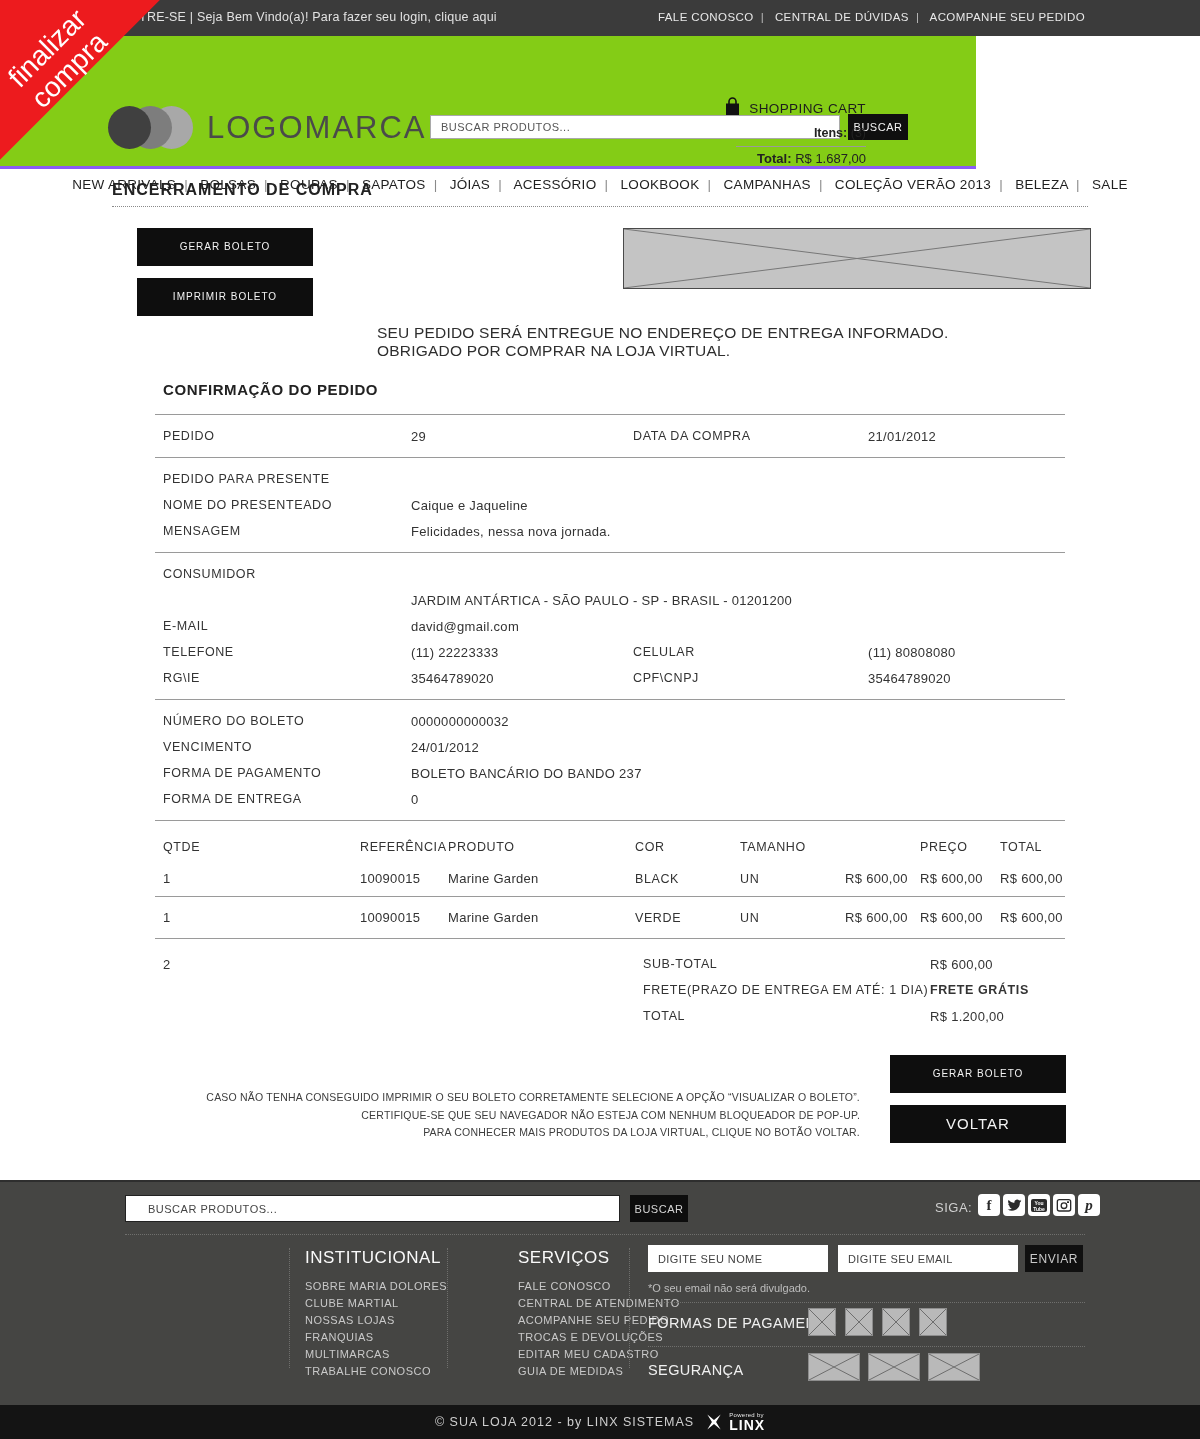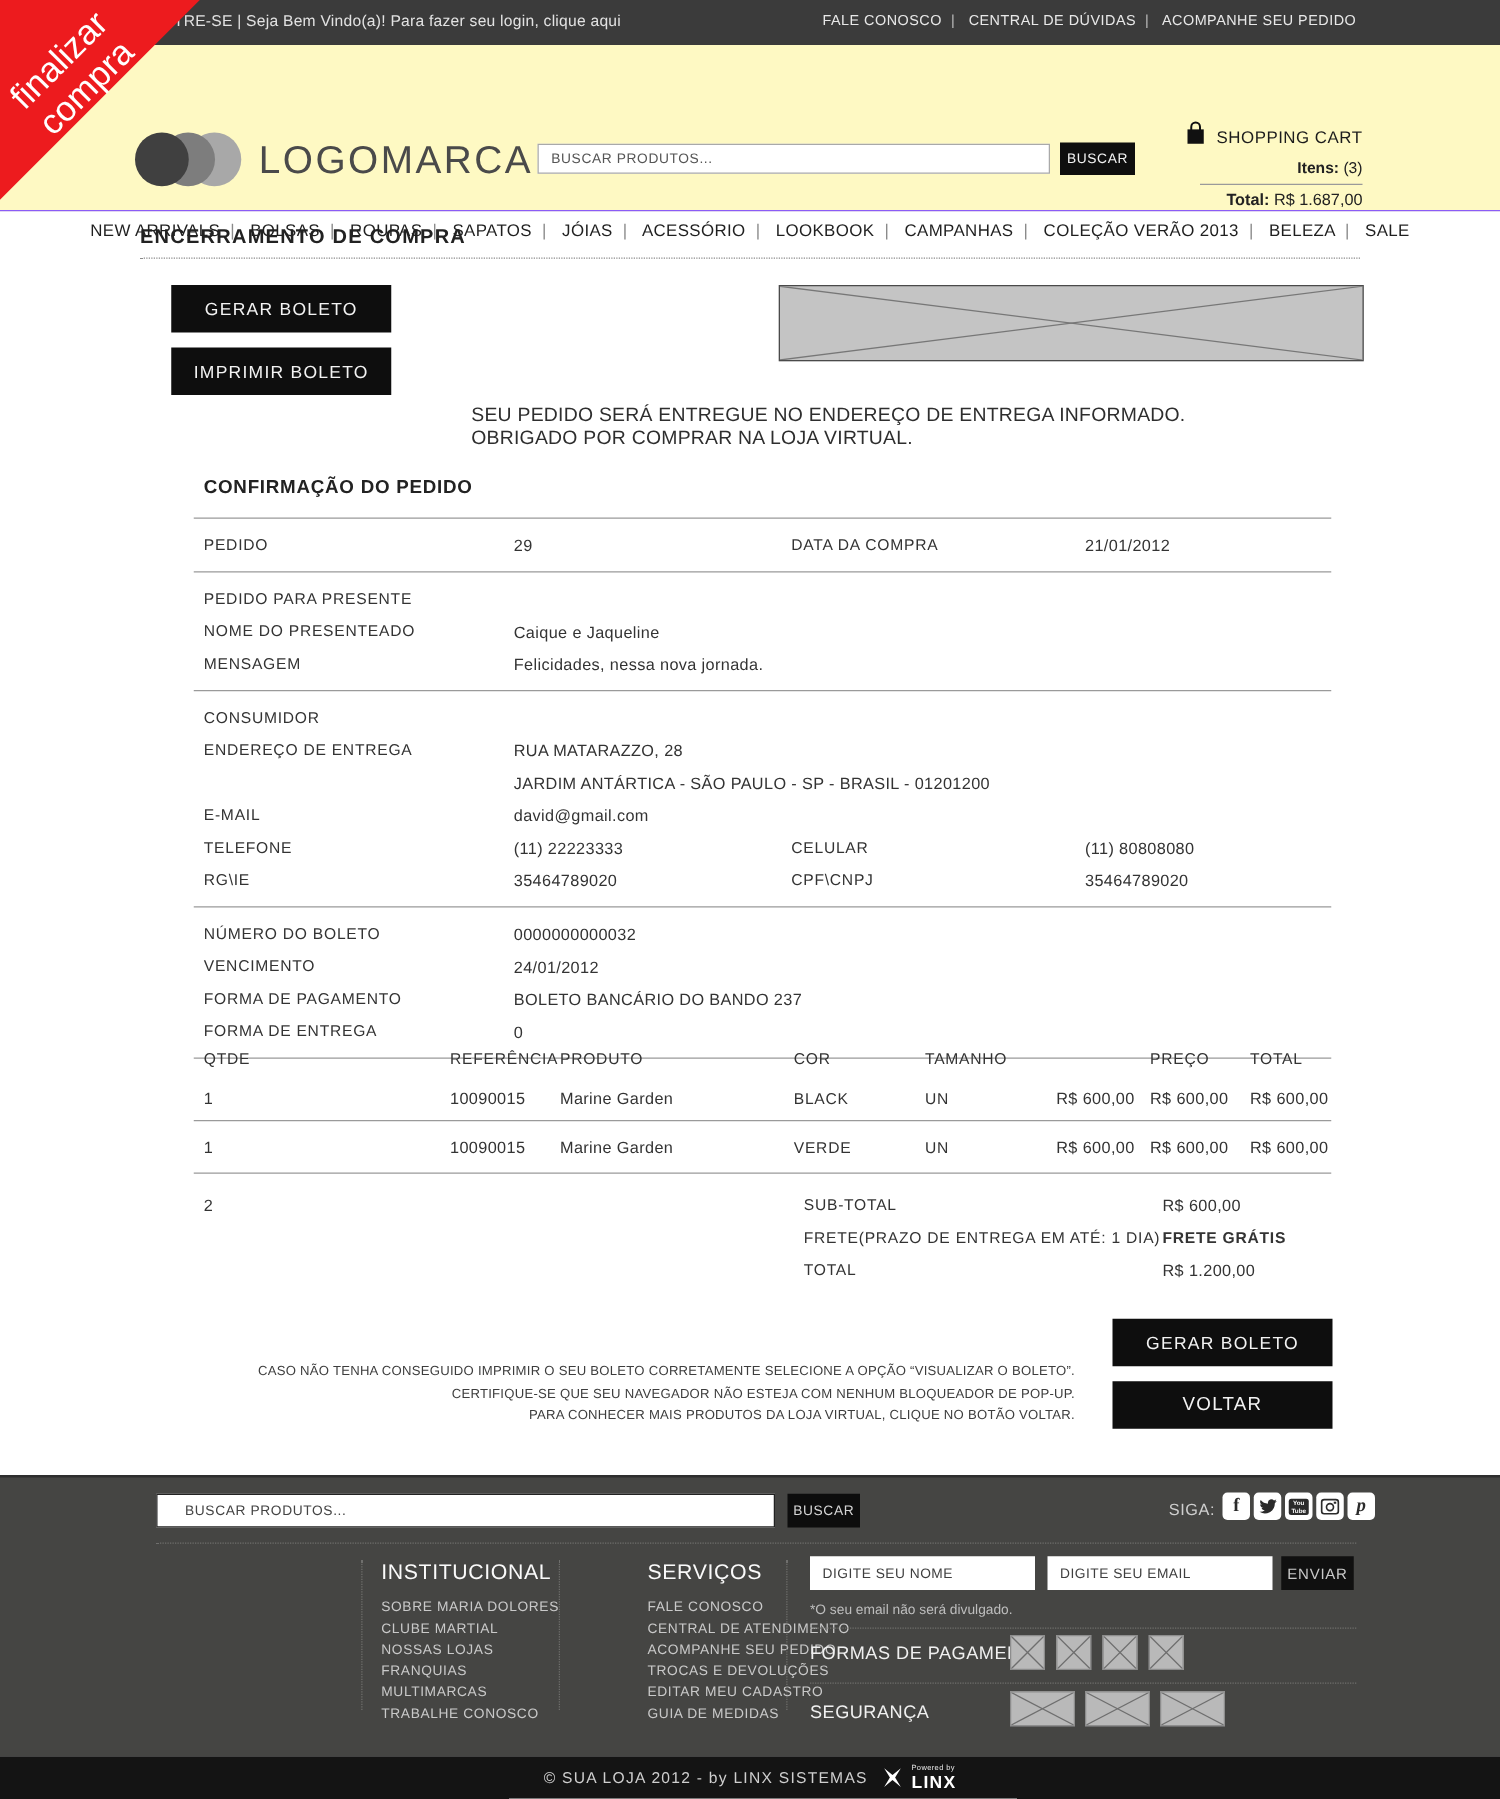--- a/index.html
+++ b/index.html
@@ -19,21 +19,21 @@
   .topbar-right span.tlink { cursor:pointer; }
   .topbar-right span.tlink:not(:last-child)::after { content:"  |  "; color:#bdbdbd; white-space:pre; }
 
   
   .ribbon-box { position:absolute; top:-113px; left:-113px; width:226px; height:226px;
     background:#ed1b1e; transform:rotate(45deg); z-index:60; }
   .ribbon-label { position:absolute; top:28px; left:-47px; width:210px; z-index:61;
     transform:rotate(-45deg); text-align:center; color:#fff; font-size:28px; line-height:31px; cursor:pointer; }
 
   
-  .header { position:absolute; top:36px; left:0; width:1200px; height:133px; background:#fef9c3; border-bottom:1px solid #8b5cf6; }
+  .header { position:absolute; top:36px; left:0; width:976px; height:133px; background:#84cc16; border-bottom:3px solid #8b5cf6; }
   .logo { position:absolute; left:108px; top:70px; display:flex; align-items:center; cursor:pointer; }
   .logo .dot { width:43px; height:43px; border-radius:50%; display:inline-block; }
   .dot1 { background:#404040; z-index:3; }
   .dot2 { background:#7d7d7d; margin-left:-22px; z-index:2; }
   .dot3 { background:#a8a8a8; margin-left:-22px; z-index:1; }
   .logo-text { margin-left:14px; font-size:31px; color:#4a4a4a; letter-spacing:2px; }
 
   .search-input { position:absolute; left:430px; top:79px; width:410px; height:24px;
     border:1px solid #a9a9a9; font-size:11px; padding-left:10px; color:#333;
     font-family:"Liberation Sans", sans-serif; letter-spacing:.5px; }
@@ -53,21 +53,21 @@
 
   .nav { position:absolute; top:141px; left:0; width:1200px; text-align:center; font-size:13.5px; color:#1f1f1f; letter-spacing:.3px; }
   .nav span.nitem { cursor:pointer; }
   .nav span.nitem:not(:last-child)::after { content:"  |  "; color:#8a8a8a; white-space:pre; }
 
   
   .page-title { position:absolute; left:112px; top:181px; font-size:16px; font-weight:bold; color:#222; letter-spacing:1px; }
   .title-rule { position:absolute; left:112px; top:206px; width:976px; border-top:1px dotted #8a8a8a; }
 
   .btn-dark { position:absolute; width:176px; height:38px; background:#0e0e0e; color:#f3f3f3;
-    font-size:14px; letter-spacing:1px; border:none; cursor:pointer; text-align:center; line-height:38px;
+    font-size:10px; letter-spacing:1px; border:none; cursor:pointer; text-align:center; line-height:38px;
     font-family:"Liberation Sans", sans-serif; }
   #btn-gerar-top { left:137px; top:228px; }
   #btn-imprimir { left:137px; top:278px; }
   #btn-gerar-bottom { left:890px; top:1055px; }
   #btn-voltar { left:890px; top:1105px; font-size:15px; }
 
   .banner-ph { position:absolute; left:623px; top:228px; width:468px; height:61px; background:#c4c4c4; border:1px solid #4a4a4a; }
   .ph-x { width:100%; height:100%; display:block; }
 
   .thanks { position:absolute; left:377px; top:324px; font-size:15.5px; color:#2e2e2e; line-height:17.5px; letter-spacing:.2px; }
@@ -251,24 +251,20 @@
   </div>
 
   <div class="dgroup">
     <div class="drow">
       <div class="dc lbl">CONSUMIDOR</div>
       <div class="dc"></div>
         <div class="dc"></div>
         <div class="dc"></div>
     </div>
     <div class="drow">
-      <div class="dc lbl">ENDEREÇO DE ENTREGA</div>
-      <div class="dc val" style="grid-column:2 / span 3;">RUA MATARAZZO, 28</div>
-    </div>
-    <div class="drow">
       <div class="dc"></div>
       <div class="dc val" style="grid-column:2 / span 3;">JARDIM ANTÁRTICA - SÃO PAULO - SP - BRASIL - 01201200</div>
     </div>
     <div class="drow">
       <div class="dc lbl">E-MAIL</div>
       <div class="dc val">david@gmail.com</div>
       <div class="dc"></div>
         <div class="dc"></div>
     </div>
     <div class="drow">

